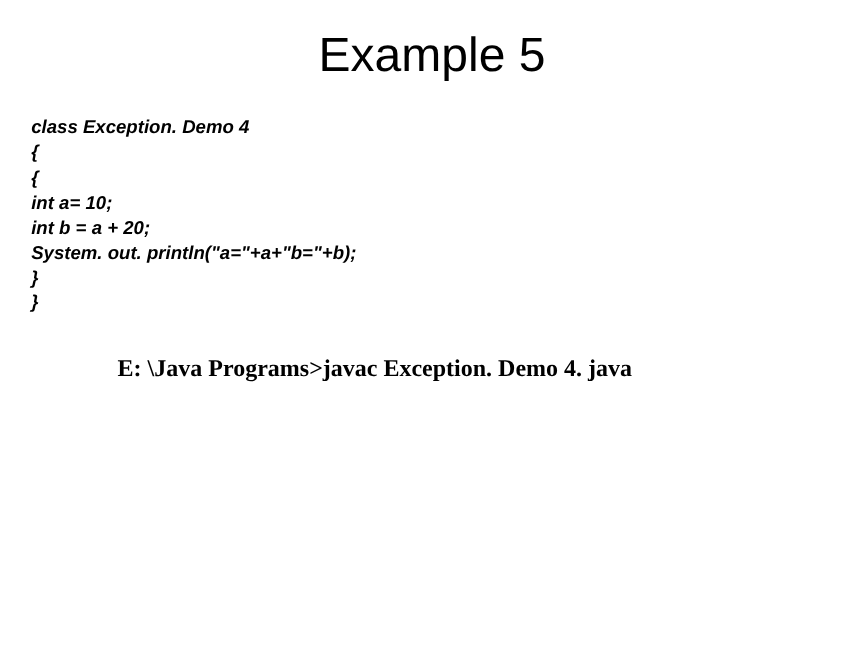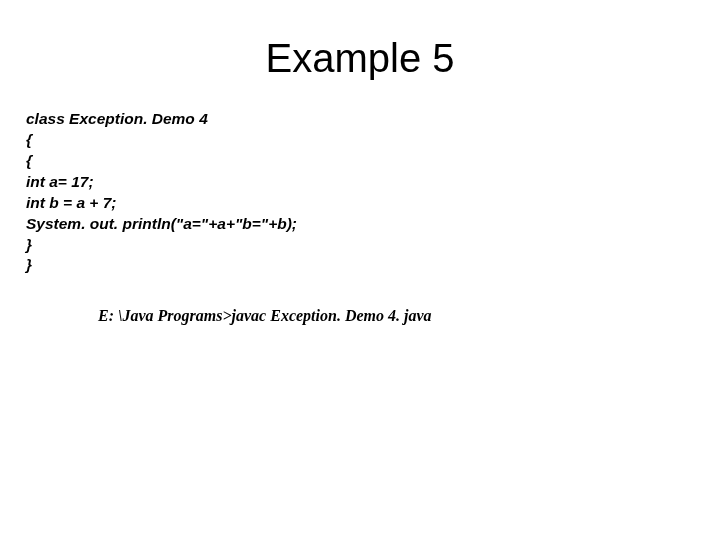--- a/index.html
+++ b/index.html
@@ -19,58 +19,57 @@
       width: 100%;
       height: 100%;
       padding: 20px 14px;
     }
     .title {
       text-align: center;
       font-size: 40px;
       font-weight: normal;
       font-family: Arial, Helvetica, sans-serif;
       margin-bottom: 28px;
-      margin-top: 16px;
+      margin-top: 4px;
     }
     .code-block {
       font-family: Arial, Helvetica, sans-serif;
       font-size: 15.5px;
       font-weight: bold;
       font-style: italic;
       line-height: 1.35;
       margin-left: 12px;
     }
     .code-line {
       white-space: pre;
     }
     .output-block {
       font-family: "Times New Roman", Times, serif;
-      font-size: 16px;
+      font-size: 20px;
       font-weight: bold;
       line-height: 1.3;
       margin-top: 30px;
       margin-left: 84px;
-      font-style: italic;
     }
     .output-line {
       white-space: pre;
     }
   </style>
 </head>
 <body>
 
 <div class="slide">
   <h1 class="title">Example 5</h1>
 
   <div class="code-block">
     <div class="code-line">class Exception. Demo 4</div>
     <div class="code-line">{</div>
     <div class="code-line">{</div>
-    <div class="code-line">int a= 17;</div>
-    <div class="code-line">int b = a + 7;</div>
+    <div class="code-line">int a= 10;</div>
+    <div class="code-line">int b = a + 20;</div>
     <div class="code-line">System. out. println("a="+a+"b="+b);</div>
     <div class="code-line">}</div>
     <div class="code-line">}</div>
   </div>
 
   <div class="output-block">
     <div class="output-line">E: \Java Programs&gt;javac Exception. Demo 4. java</div>
   </div>
 </div>
 

